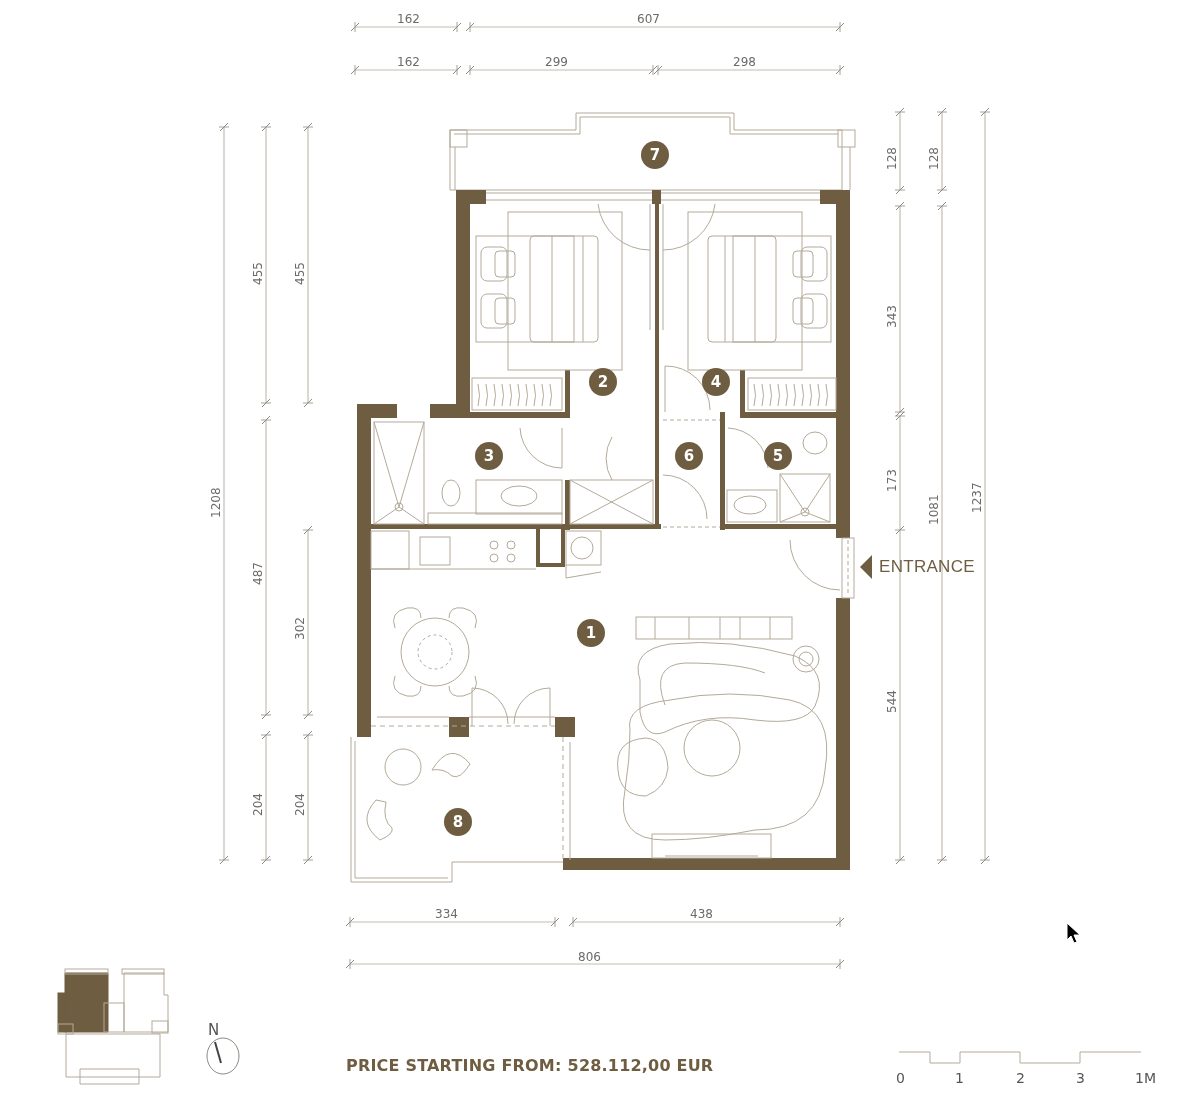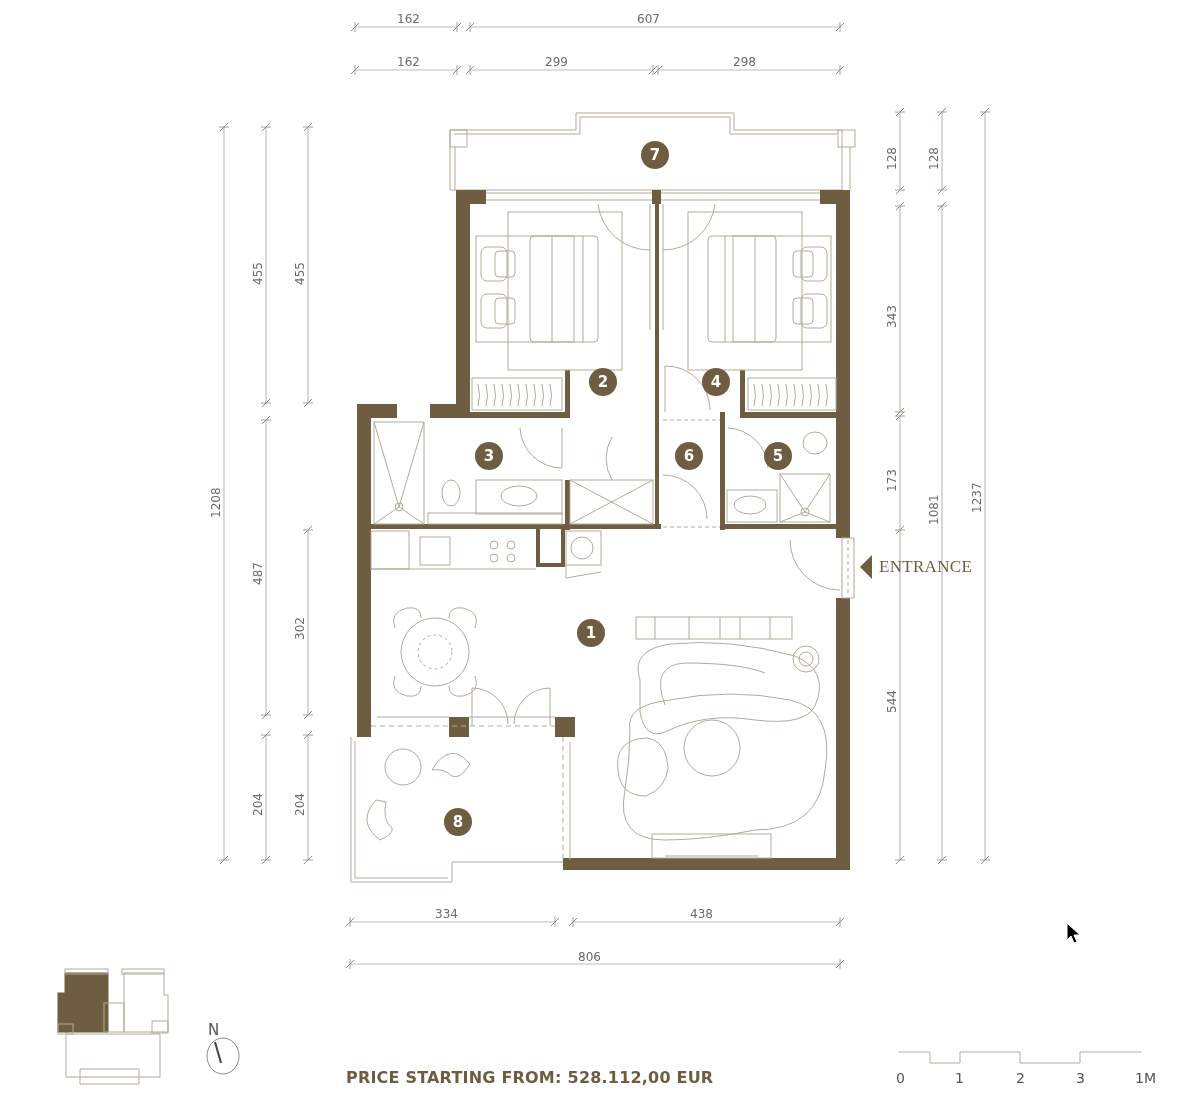--- a/index.html
+++ b/index.html
@@ -1,21 +1,21 @@
 <!DOCTYPE html>
 <html><head>
 <meta charset="utf-8">
 <style>
   html,body{margin:0;padding:0;background:#ffffff;}
   body{width:1200px;height:1097px;position:relative;overflow:hidden;font-family:"DejaVu Sans","Liberation Sans",sans-serif;}
   #plan{position:absolute;left:0;top:0;}
   .dim{font-family:"DejaVu Sans",sans-serif;font-size:12px;fill:#6b6b6b;}
   .room-label{font-family:"DejaVu Sans",sans-serif;font-size:15px;font-weight:bold;fill:#ffffff;}
-  .entrance{position:absolute;left:879px;top:557px;font-family:Liberation Serif, serif;font-size:17px;color:#6e5d40;letter-spacing:0.3px;}
-  .price{position:absolute;left:346px;top:1056px;font-family:"DejaVu Sans",sans-serif;font-size:16px;font-weight:bold;color:#6e5d40;letter-spacing:0.2px;margin-top:12px;}
+  .entrance{position:absolute;left:879px;top:557px;font-family:Liberation Sans, sans-serif;font-size:17px;color:#6e5d40;letter-spacing:0.3px;}
+  .price{position:absolute;left:346px;top:1056px;font-family:"DejaVu Sans",sans-serif;font-size:16px;font-weight:bold;color:#6e5d40;letter-spacing:0.2px;}
   .price .val{color:#6e5d40;margin-left:6px;}
   .north-label{position:absolute;left:208px;top:1021px;font-family:"DejaVu Sans",sans-serif;font-size:15px;color:#555;}
   .scale-num{position:absolute;top:1070px;font-family:"DejaVu Sans",sans-serif;font-size:14px;color:#555;}
   .cursor{position:absolute;left:1066px;top:922px;}
   [data-interactable="true"]{cursor:pointer;}
 </style>
 </head>
 <body>
 
 <svg id="plan" width="1200" height="1097" viewBox="0 0 1200 1097" data-interactable="false" xmlns="http://www.w3.org/2000/svg">

